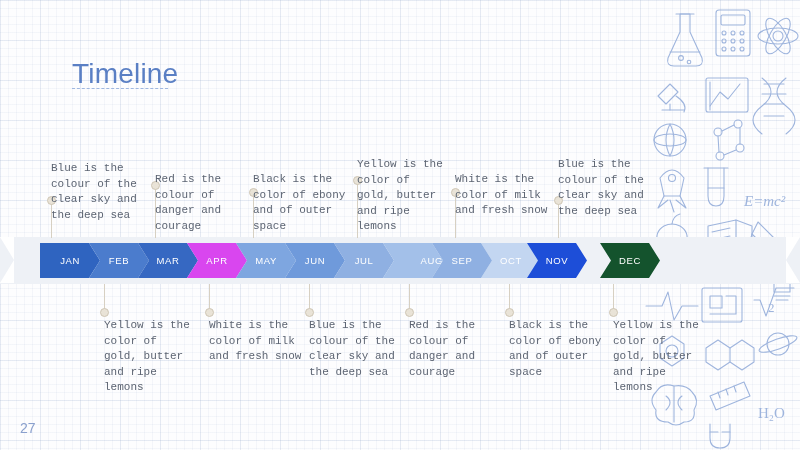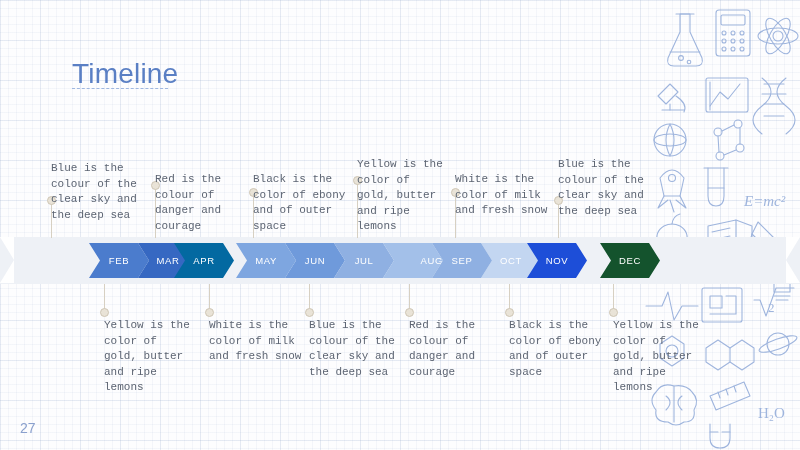--- a/index.html
+++ b/index.html
@@ -247,27 +247,30 @@
   </svg>
 
   <div id="title">Timeline</div>
   <div id="title-rule"></div>
   <div id="page-num">27</div>
 
   <div id="band"></div>
   <div id="band-left-arrow"></div>
   <div id="band-right-arrow"></div>
 
+  <div class="chev first" style="left:40px;  background:#2f64c0;">
+      <span>JAN</span>
+    </div>
   <div class="chev" style="left:89px;  background:#4b7ccd;">
       <span>FEB</span>
     </div>
   <div class="chev" style="left:138px; background:#3668c2;">
       <span>MAR</span>
     </div>
-  <div class="chev" style="left:174px; background:#0369a1;">
+  <div class="chev" style="left:187px; background:#d946ef;">
       <span>APR</span>
     </div>
   <div class="chev" style="left:285px; background:#6f9adb;">
       <span>JUN</span>
     </div>
   <div class="chev" style="left:236px; background:#7ea6e0;">
       <span>MAY</span>
     </div>
   <div class="chev" style="left:334px; background:#8fb0e2;align-items:center;">
       <span>JUL</span>

